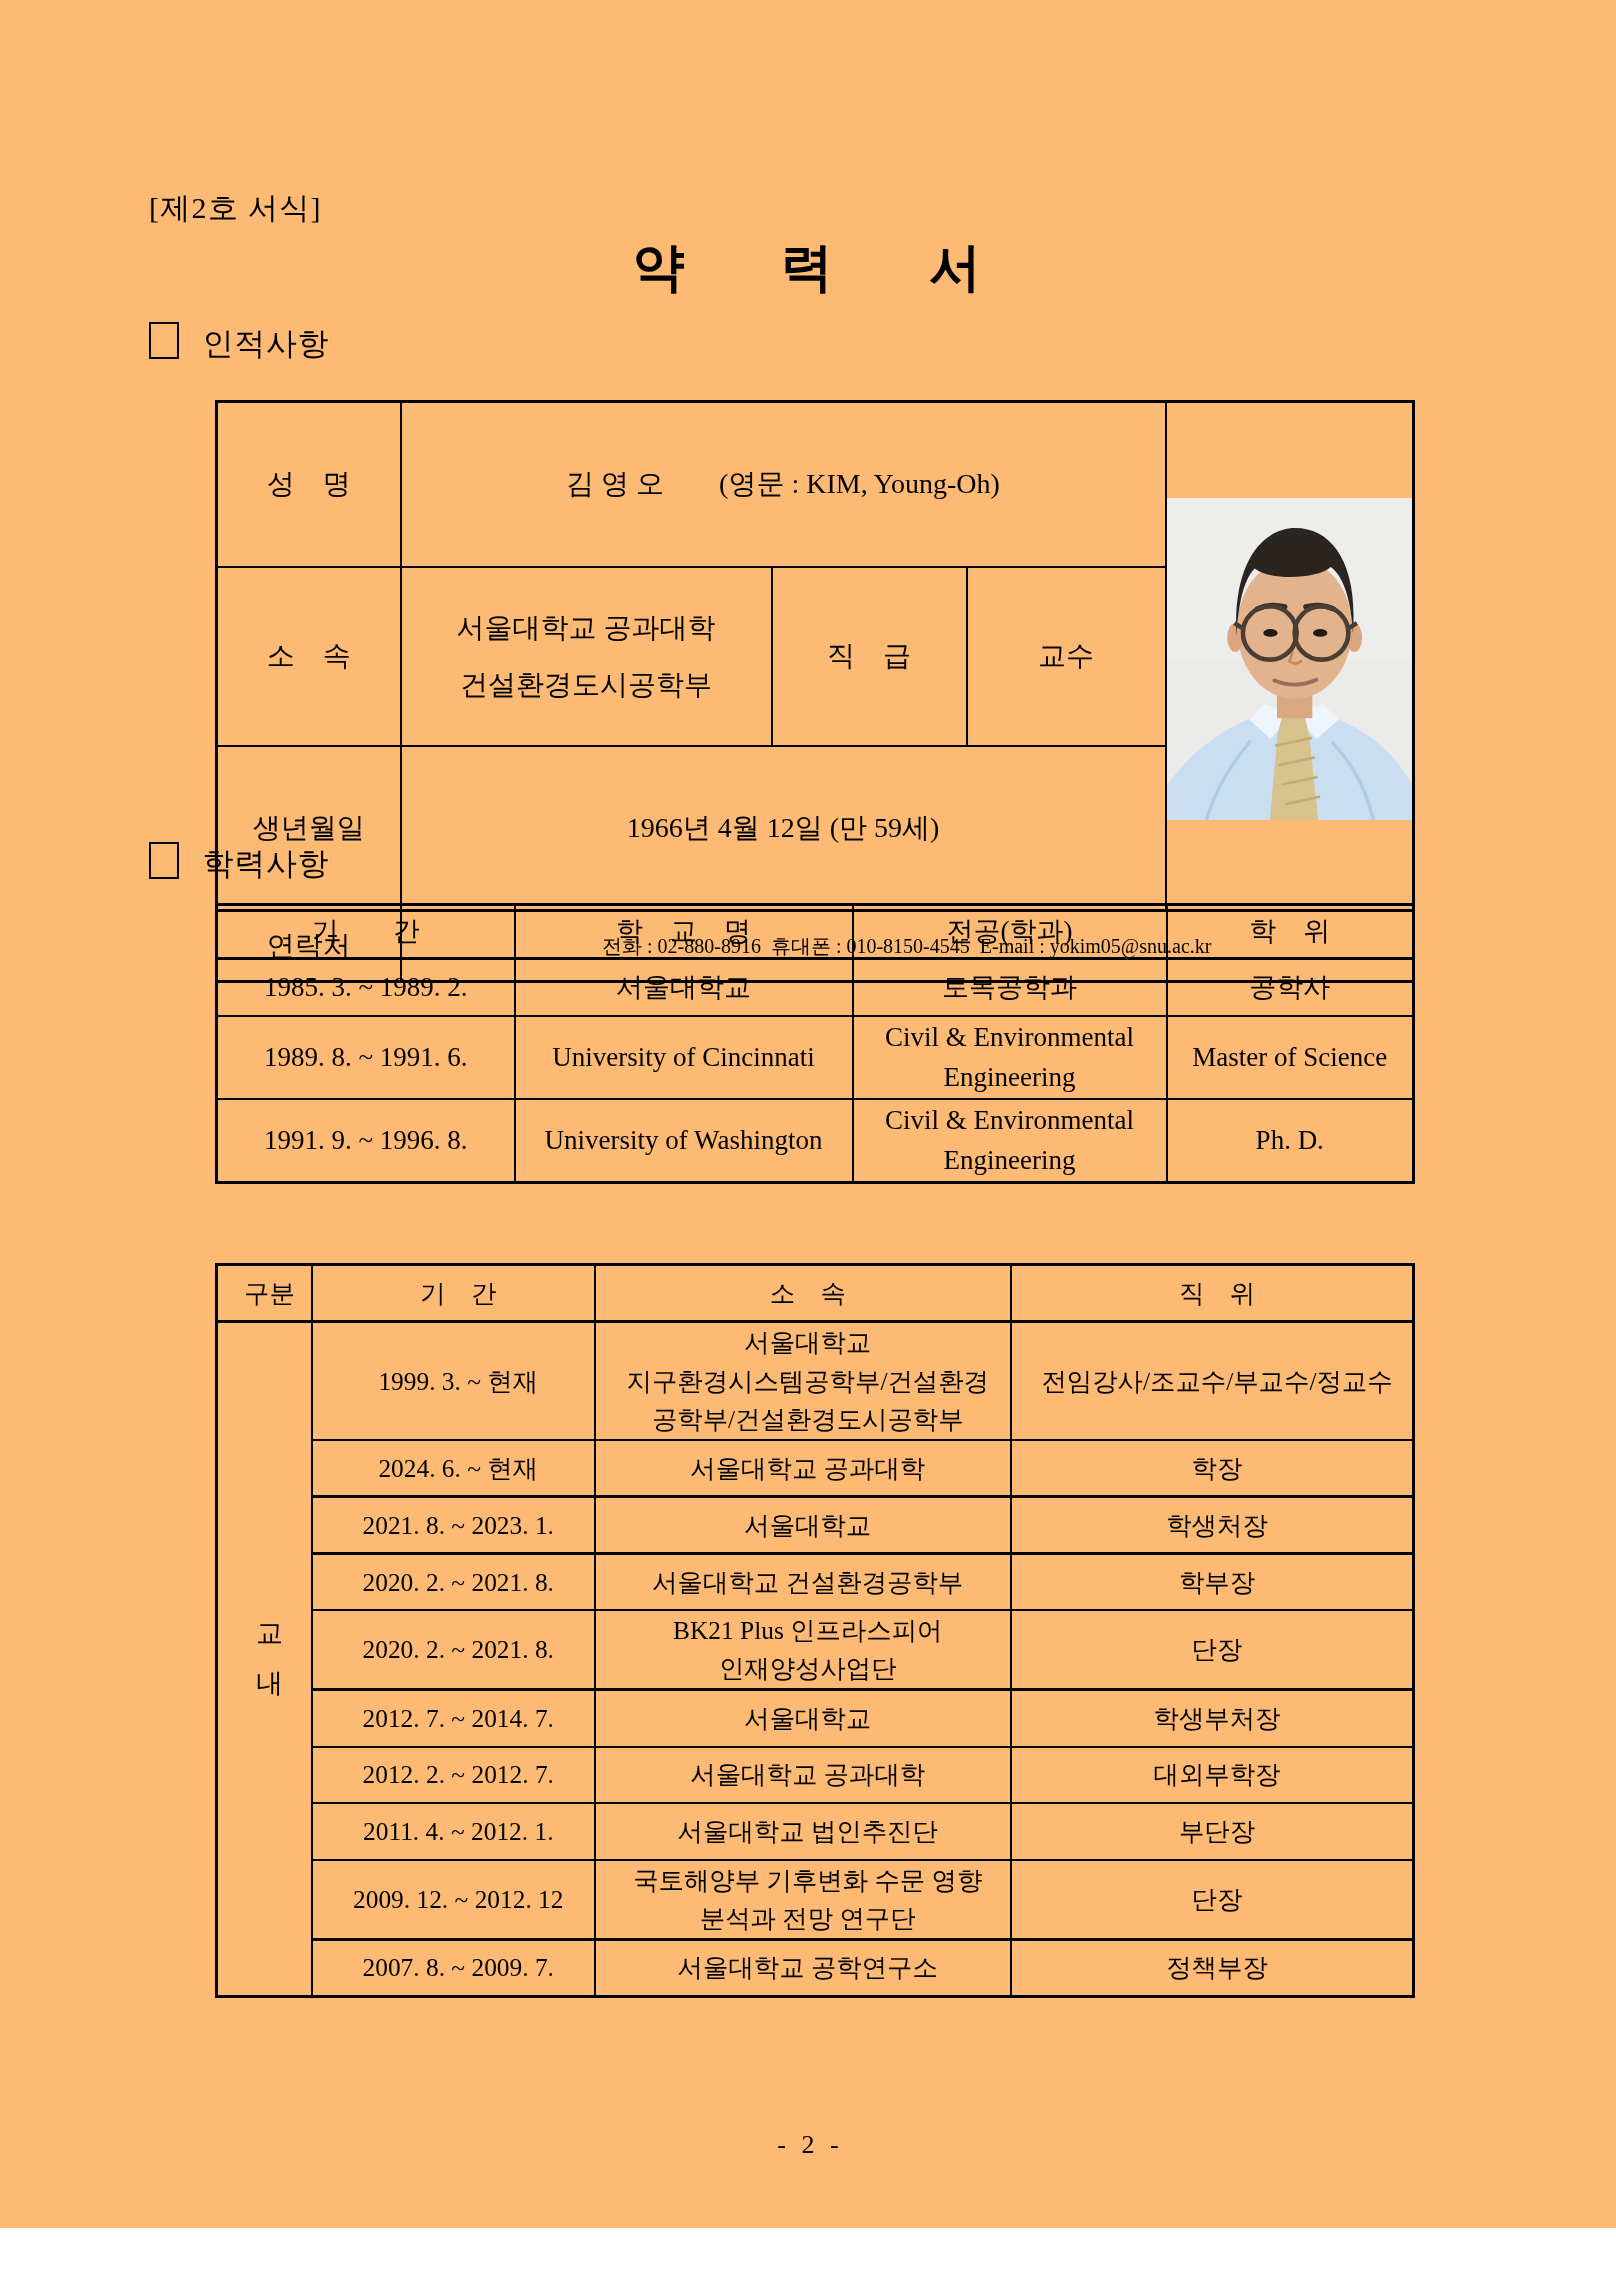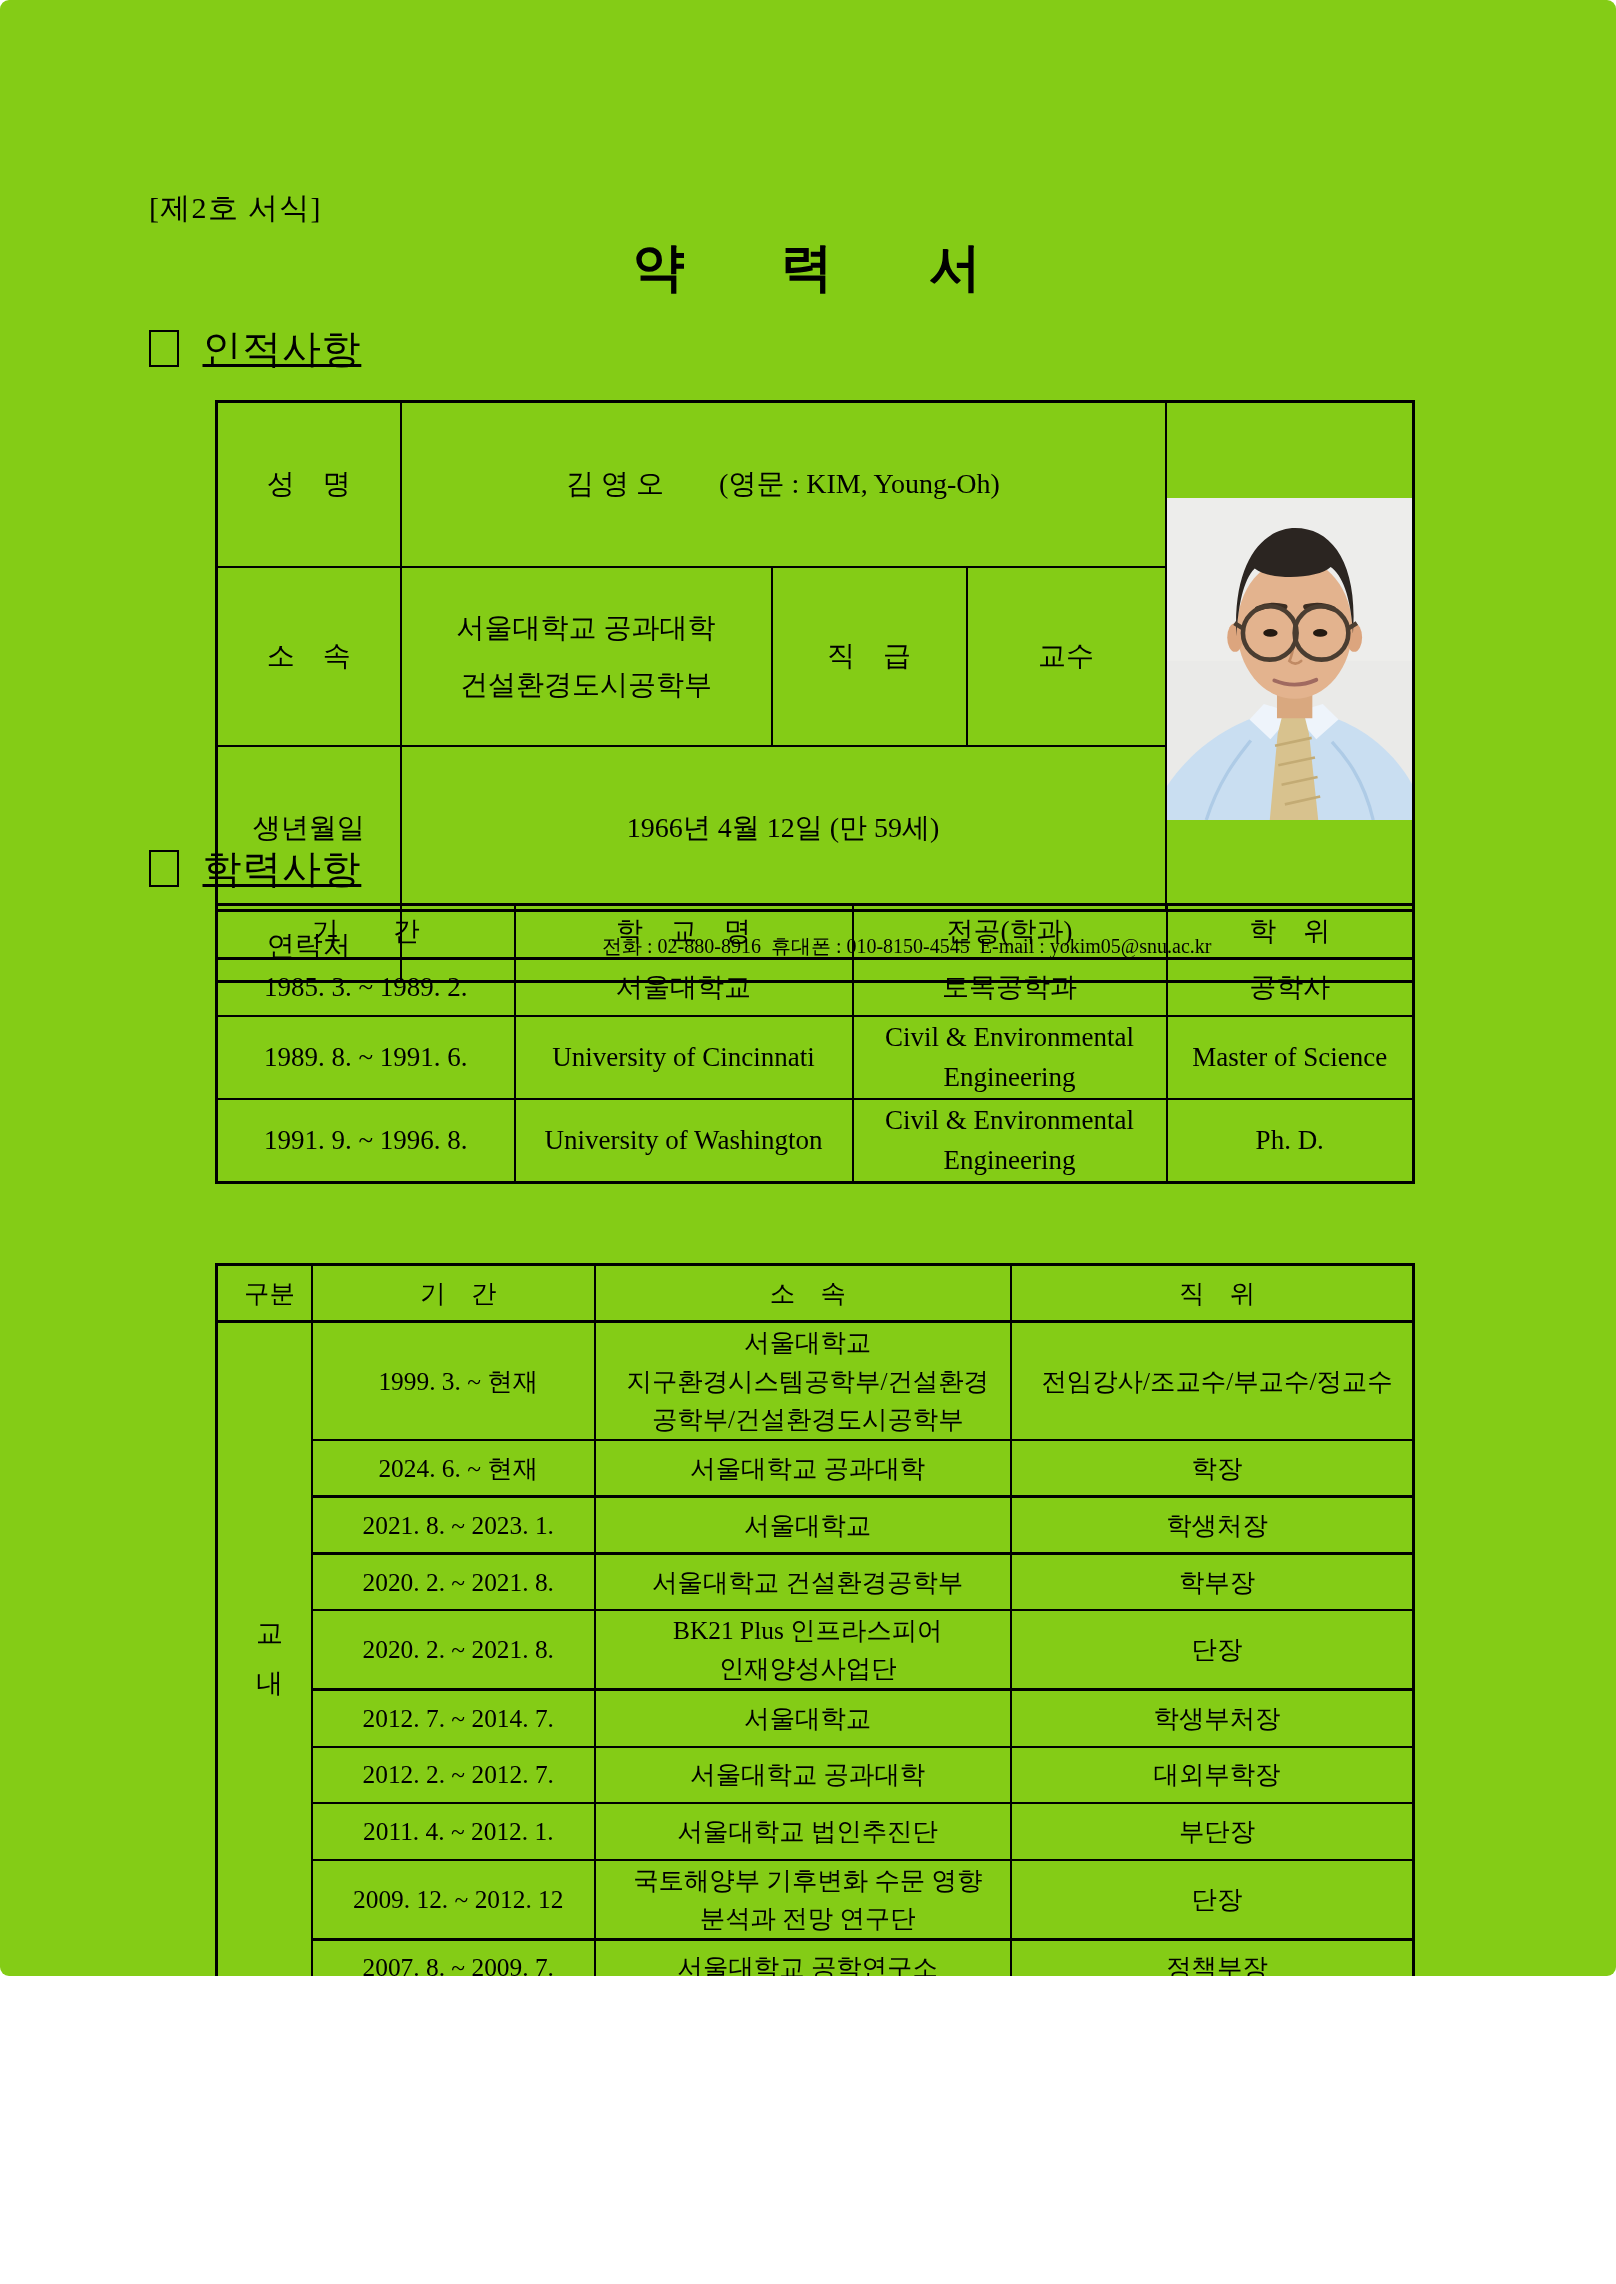--- a/index.html
+++ b/index.html
@@ -1,37 +1,36 @@
 <!DOCTYPE html>
 <html lang="ko" style="font-size:10.4px"><head>
 <meta charset="utf-8">
 <style>
   html,body{margin:0;padding:0;background:#ffffff;}
   .page{
     position:relative;
     width:1616px;
-    height:1976px;
-    background:#84cc16;
+    height:2228px;
+    background:#fdba74;
     color:#000000;
     font-family:"Liberation Serif","DejaVu Serif",serif;
     overflow:hidden;
-    border-radius:9px;
   }
   .form-label{
     position:absolute; left:149px; top:188px;
     font-size:30px; letter-spacing:1.3px;
   }
   .doc-title{
     position:absolute; left:0; top:233px; width:1616px;
     text-align:center; font-size:52px; font-weight:700;
     word-spacing:1.5em; letter-spacing:2.6px;
   }
   .section-title{
     position:absolute; left:149px;
-    font-size:39px; letter-spacing:0.7px; white-space:nowrap;text-decoration:underline;
+    font-size:31px; letter-spacing:0.7px; white-space:nowrap;
   }
   .sec-personal{ top:322px; }
   .sec-education{ top:842px; }
   .sec-career{ top:1202px; }
   .checkbox{
     display:inline-block; width:26px; height:33px;
     border:2.6px solid #000; vertical-align:-5.2px; margin-right:23.5px;
   }
   table.tbl{
     position:absolute; left:215px;

